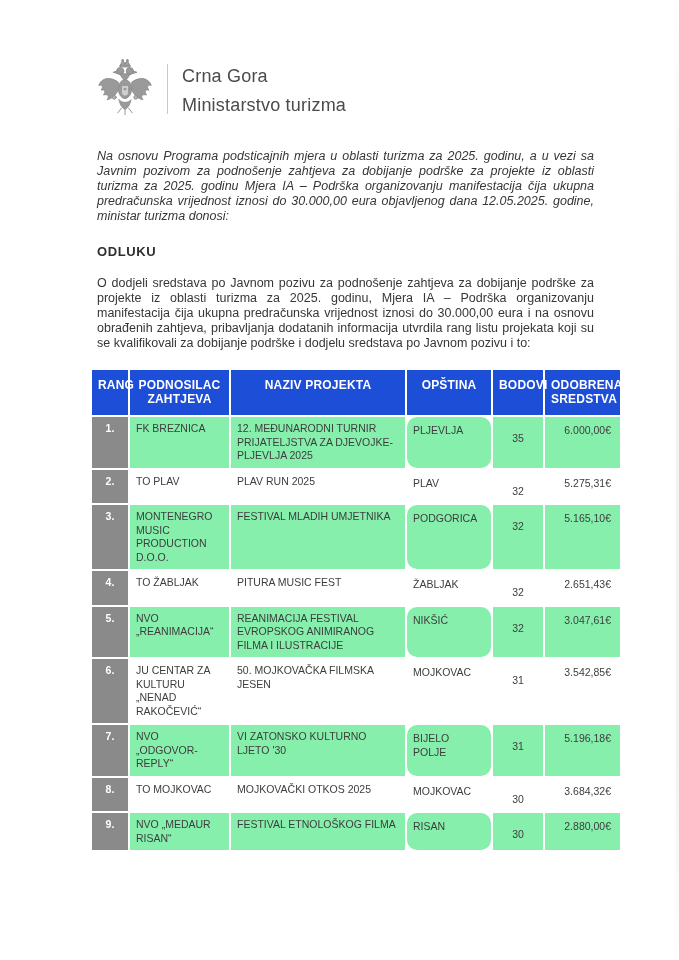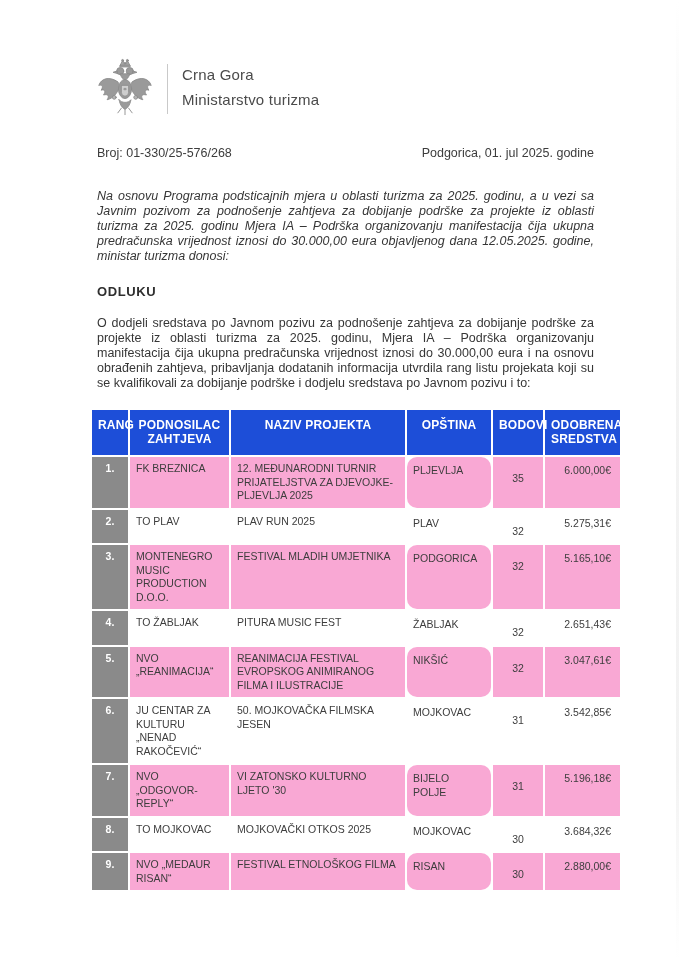--- a/index.html
+++ b/index.html
@@ -19,21 +19,21 @@
     padding: 58px 71px 0 90px; 
   }
   
   .letterhead { display: flex; align-items: flex-start; margin-left: 5px; }
   .coa { width: 60px; height: 62px; flex: 0 0 auto; }
   .lh-divider {
     width: 1px; height: 50px; background: #c9c9c9; margin: 6px 14px 0 12px;
   }
   .lh-text { padding-top: 8px; }
   .lh-line1, .lh-line2 {
-    font-size: 15px; color: #4b4b4b; letter-spacing: .2px;
+    font-size: 18px; color: #4b4b4b; letter-spacing: .2px;
   }
   .lh-line2 { margin-top: 8px; }
   
   .meta {
     display: flex; justify-content: space-between;
     margin: 26px 14px 0 7px;
     font-size: 12.5px; color: #3c3c3c;
   }
   
   .para {
@@ -58,21 +58,21 @@
   th, td { vertical-align: top; padding: 5px 6px; }
   thead th {
     background: #1d4ed8; color: #ffffff; font-weight: bold;
     text-align: center; font-size: 12px; letter-spacing: .2px;
     padding-top: 9px; padding-bottom: 9px;
   }
   td.rank {
     background: #8a8a8a; color: #ffffff; font-weight: bold;
     text-align: center;
   }
-  tr.band-odd td.cell { background: #f9a8d4; }
+  tr.band-odd td.cell { background: #86efac; }
   tr.band-even td.cell { background: #ffffff; }
   td.cell { color: #3d3d3d; }
   td.points { text-align: center; padding-top: 15px; }
   td.amount { text-align: right; padding-right: 9px; padding-top: 7px; margin-left: 23px; }
   td.applicant, td.project, td.municipality { text-align: left; }
   td.municipality { padding-top: 7px; border-radius: 10px; }
   col.c-rank { width: 36px; }
   col.c-applicant { width: 99px; }
   col.c-project { width: 174px; }
   col.c-municipality { width: 84px; }
@@ -120,24 +120,20 @@
         <path d="M47 52 c2 -3 4 -3 6 0 c-1 3 -5 3 -6 0 Z" fill="#9a9a9a"></path>
       </g>
     </svg>
     <div class="lh-divider"></div>
     <div class="lh-text">
       <div class="lh-line1">Crna Gora</div>
       <div class="lh-line2">Ministarstvo turizma</div>
     </div>
   </div>
 
-  <div class="meta">
-    <span>Broj: 01-330/25-576/268</span>
-    <span>Podgorica, 01. jul 2025. godine</span>
-  </div>
 
   <p class="para first">Na osnovu Programa podsticajnih mjera u oblasti turizma za 2025. godinu, a u vezi sa Javnim pozivom za podnošenje zahtjeva za dobijanje podrške za projekte iz oblasti turizma za 2025. godinu Mjera IA – Podrška organizovanju manifestacija čija ukupna predračunska vrijednost iznosi do 30.000,00 eura objavljenog dana 12.05.2025. godine, ministar turizma donosi:</p>
 
   <h2 class="decision-heading">ODLUKU</h2>
 
   <p class="para second">O dodjeli sredstava po Javnom pozivu za podnošenje zahtjeva za dobijanje podrške za projekte iz oblasti turizma za 2025. godinu, Mjera IA – Podrška organizovanju manifestacija čija ukupna predračunska vrijednost iznosi do 30.000,00 eura i na osnovu obrađenih zahtjeva, pribavljanja dodatanih informacija utvrdila rang listu projekata koji su se kvalifikovali za dobijanje podrške i dodjelu sredstava po Javnom pozivu i to:</p>
 
   <table class="projects">
     <colgroup>
       <col class="c-rank">

